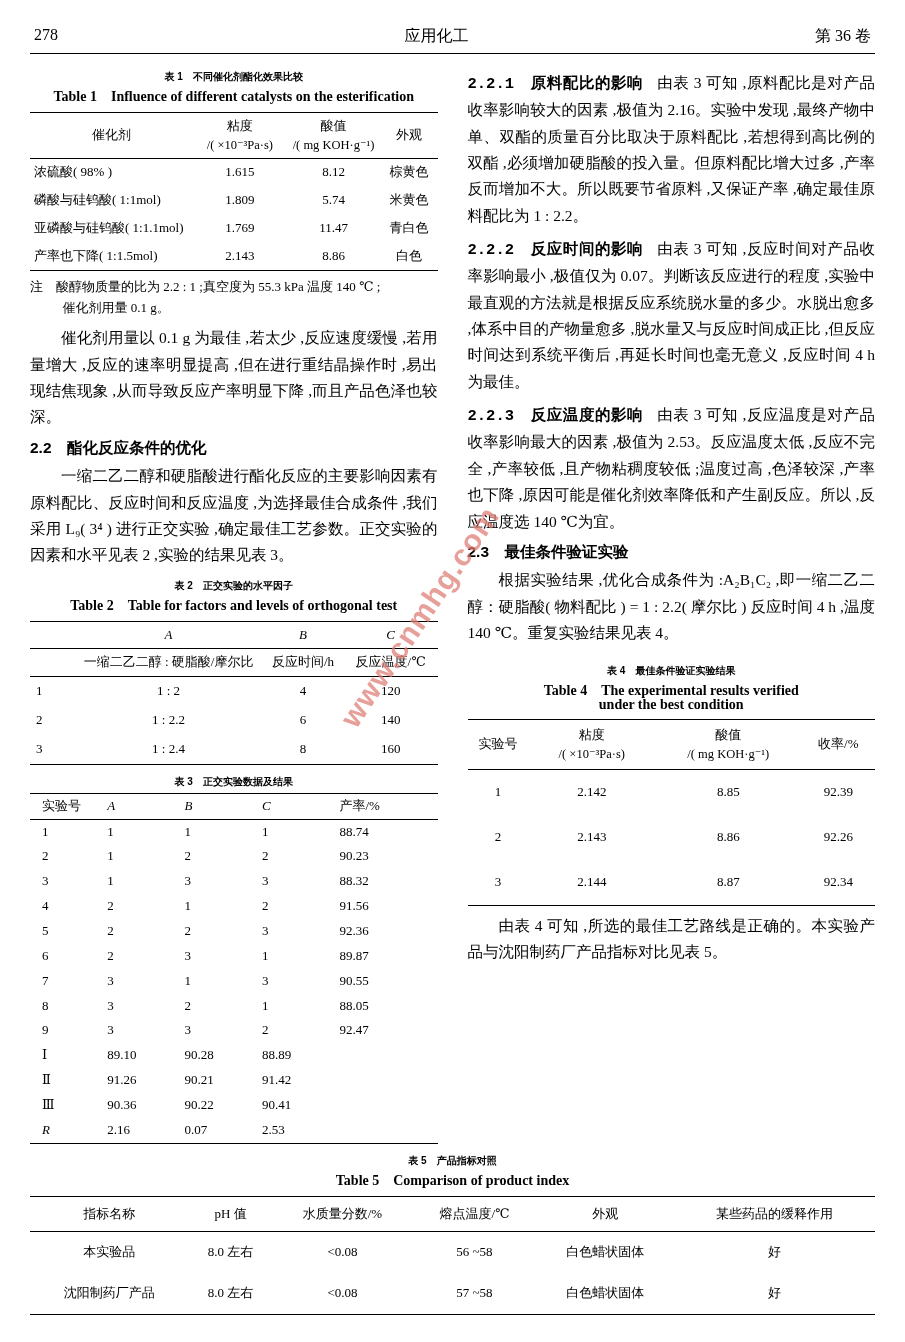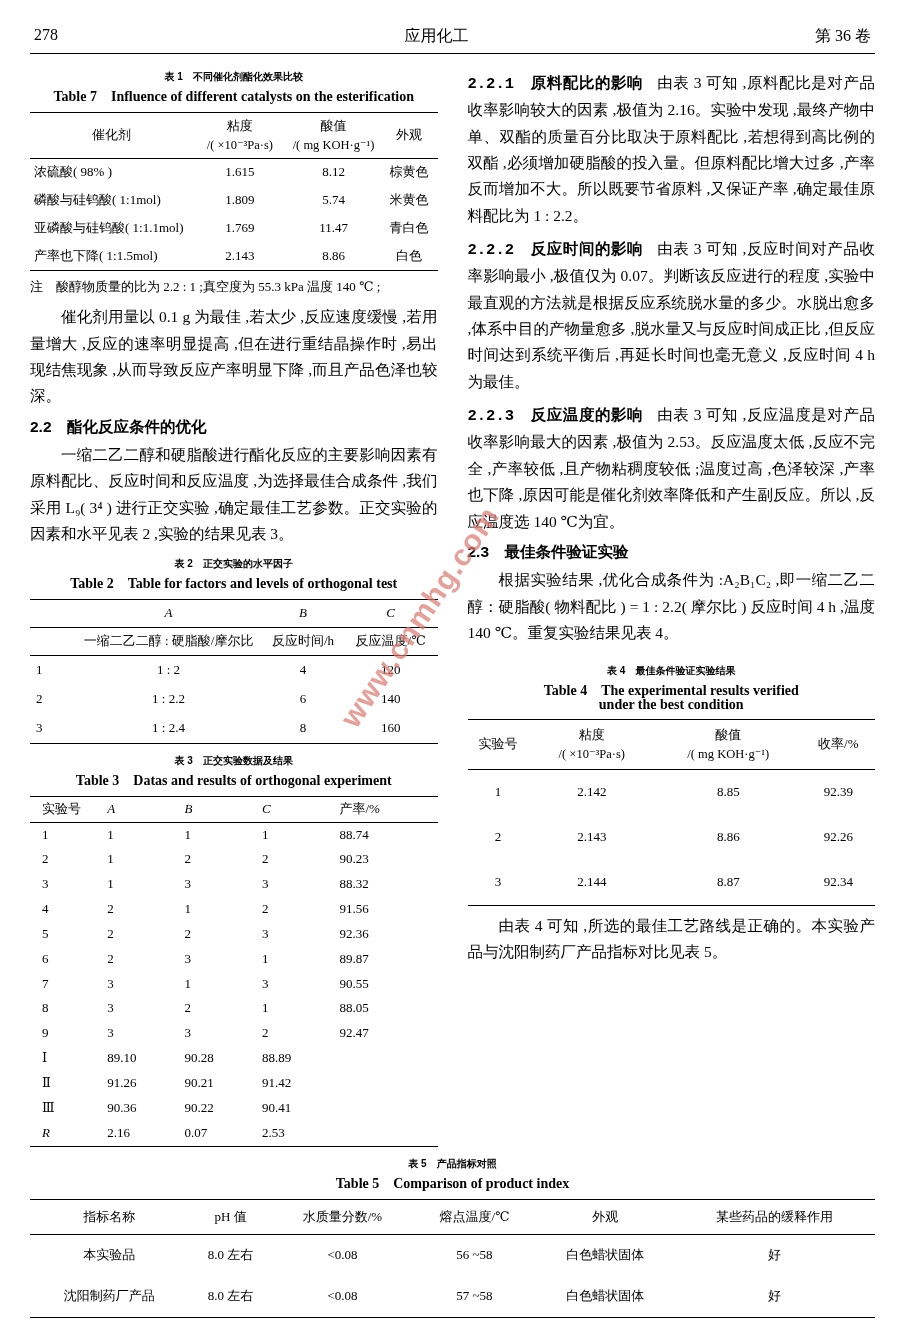--- a/index.html
+++ b/index.html
@@ -68,21 +68,21 @@
   </div>
   <div class="header-rule"></div>
 
   <div class="watermark" style="color: rgb(221, 123, 114);">www.cnmhg.com</div>
 
   <div class="columns">
 
     <div class="col">
 
       <div class="caption-cn" style="margin-top:0;">表 1　不同催化剂酯化效果比较</div>
-      <div class="caption-en">Table 7　Influence of different catalysts on the esterification</div>
+      <div class="caption-en">Table 1　Influence of different catalysts on the esterification</div>
 
       <table class="sci" id="table1">
         <thead>
           <tr>
             <th>催化剂</th>
             <th>
               <div>粘度</div>
               <div class="unit">/( ×10⁻³Pa·s)</div>
             </th>
             <th>
@@ -115,20 +115,21 @@
               <td>产率也下降( 1:1.5mol)</td>
               <td>2.143</td>
               <td>8.86</td>
               <td>白色</td>
             </tr>
           </tbody>
       </table>
 
       <div class="table-note">
         <div>注　酸醇物质量的比为 2.2 : 1 ;真空度为 55.3 kPa 温度 140 ℃ ;</div>
+        <div class="note-line2">催化剂用量 0.1 g。</div>
       </div>
 
       <p class="body-text indent pblock">催化剂用量以 0.1 g 为最佳 ,若太少 ,反应速度缓慢 ,若用量增大 ,反应的速率明显提高 ,但在进行重结晶操作时 ,易出现结焦现象 ,从而导致反应产率明显下降 ,而且产品色泽也较深。</p>
 
       <p class="sec-heading">2.2　酯化反应条件的优化</p>
 
       <p class="body-text indent">一缩二乙二醇和硬脂酸进行酯化反应的主要影响因素有原料配比、反应时间和反应温度 ,为选择最佳合成条件 ,我们采用 L₉( 3⁴ ) 进行正交实验 ,确定最佳工艺参数。正交实验的因素和水平见表 2 ,实验的结果见表 3。</p>
 
       <div class="caption-cn">表 2　正交实验的水平因子</div>
       <div class="caption-en">Table 2　Table for factors and levels of orthogonal test</div>
@@ -164,21 +165,20 @@
             <tr>
               <td>3</td>
               <td>1 : 2.4</td>
               <td>8</td>
               <td>160</td>
             </tr>
           </tbody>
       </table>
 
       <div class="caption-cn">表 3　正交实验数据及结果</div>
-      <div class="caption-en">Table 3　Datas and results of orthogonal experiment</div>
 
       <table class="sci" id="table3">
         <thead>
           <tr>
             <th>实验号</th>
             <th class="italic">A</th>
             <th class="italic">B</th>
             <th class="italic">C</th>
             <th>产率/%</th>
           </tr>

